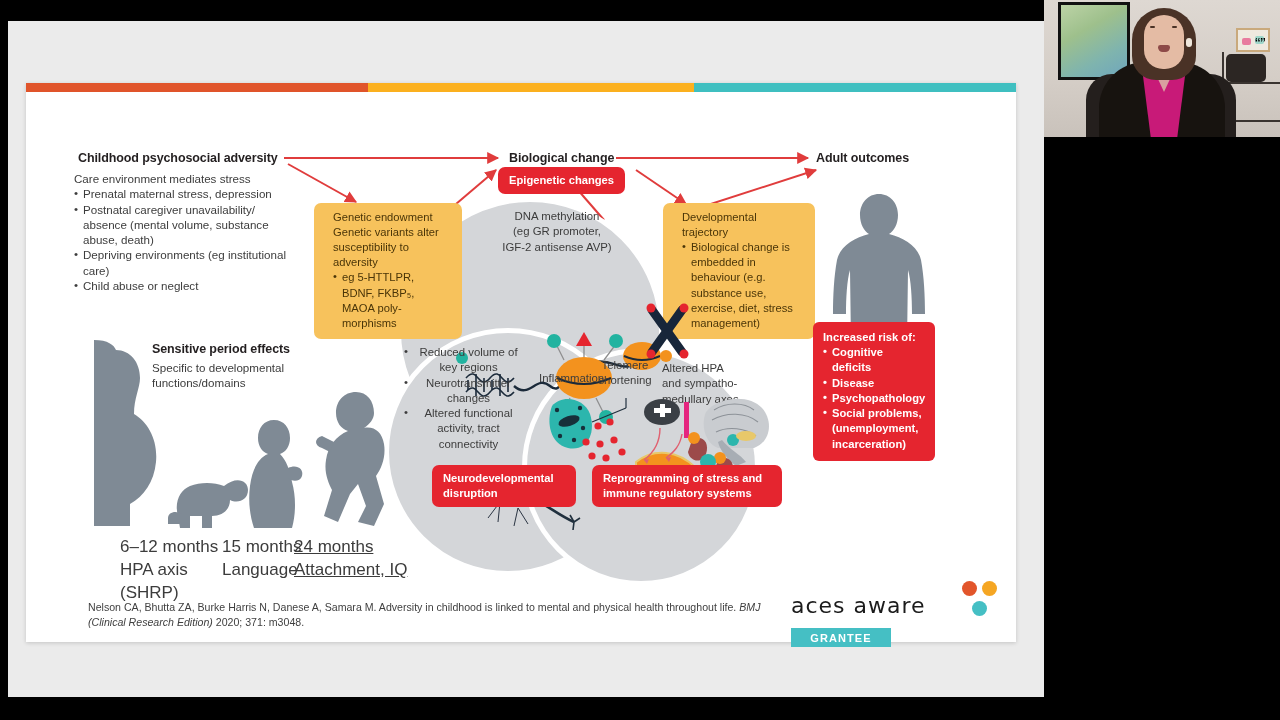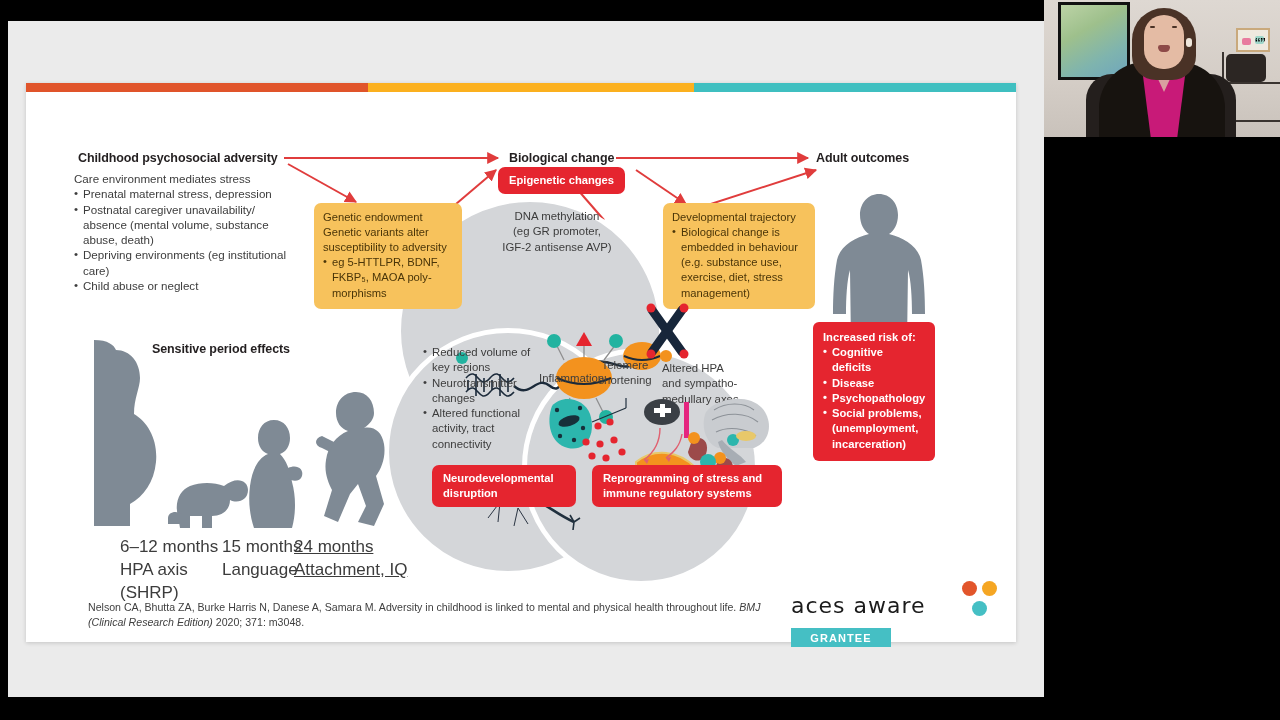--- a/index.html
+++ b/index.html
@@ -20,21 +20,21 @@
 
   .fig{position:absolute;left:0;top:9px;width:990px;height:550px;}
 
   
   .hdr{position:absolute;font-weight:bold;font-size:12.5px;color:#231f20;letter-spacing:-.1px;white-space:nowrap;}
   .body{font-size:11.6px;color:#3c3c3c;line-height:1.32;}
   .bul{position:relative;padding-left:9px;}
   .bul:before{content:"\2022";position:absolute;left:0;top:-1px;}
 
   
-  .ocard{position:absolute;background:#f7c25c;border-radius:7px;padding:7px 9px 8px;
+  .ocard{position:absolute;background:#f7c25c;border-radius:7px;padding:7px 19px 8px;
          font-size:11.2px;color:#4a3508;line-height:1.35;box-sizing:border-box;}
   
   .rpill{position:absolute;background:#e5252f;border-radius:7px;color:#fff;font-weight:bold;
          font-size:11.2px;line-height:1.32;padding:6px 11px;box-sizing:border-box;}
   .rbox{position:absolute;background:#e5252f;border-radius:6px;color:#fff;font-weight:bold;
         font-size:11.2px;line-height:1.36;padding:8px 10px 9px;box-sizing:border-box;}
 
   
   .circ{position:absolute;border-radius:50%;background:#d4d6d9;border:5px solid #fff;box-sizing:border-box;}
 
@@ -204,21 +204,21 @@
           </g>
           <circle cx="207" cy="8" r="4.5" fill="#e5252f"></circle>
           <circle cx="240" cy="8" r="4.5" fill="#e5252f"></circle>
           <circle cx="207" cy="54" r="4.5" fill="#e5252f"></circle>
           <circle cx="240" cy="54" r="4.5" fill="#e5252f"></circle>
         </svg>
 
         <div class="ctext c" style="left:556px;top:266px;width:86px;white-space:pre-line;">Telomere
 shortening</div>
 
-        <div class="ctext" style="left:397px;top:253px;width:120px;">
+        <div class="ctext" style="left:378px;top:253px;width:120px;text-align:center;">
           <div class="bul">Reduced volume of key regions</div>
           <div class="bul">Neurotransmitter changes</div>
           <div class="bul">Altered functional activity, tract connectivity</div>
         </div>
 
         <svg style="position:absolute;left:452px;top:370px;" width="110" height="90">
           <g stroke="#2a3442" stroke-width="1" fill="none">
             <path d="M30,18 L20,6 M30,18 L12,14 M30,18 L16,28 M30,18 L34,4 M46,22 L56,8 M46,22 L62,14"></path>
             <path d="M22,40 L6,44 M22,40 L10,56 M22,40 L20,60 M40,46 L36,64 M40,46 L50,62"></path>
           </g>
@@ -303,20 +303,21 @@
 
         <div class="rbox" style="left:787px;top:230px;width:122px;">
           <div>Increased risk of:</div>
           <div class="bul">Cognitive deficits</div>
           <div class="bul">Disease</div>
           <div class="bul">Psychopathology</div>
           <div class="bul">Social problems, (unemployment, incarceration)</div>
         </div>
 
         <div class="hdr" style="left:126px;top:250px;">Sensitive period effects</div>
+        <div class="body" style="position:absolute;left:126px;top:268px;width:160px;">Specific to developmental functions/domains</div>
 
         <svg style="position:absolute;left:52px;top:244px;" width="92" height="194">
           <path class="sil" d="M16,4 L16,190 L52,190 L52,168 C66,160 76,146 78,126
             C80,104 70,86 56,78 C56,62 62,52 62,42 C62,26 52,14 38,14 C36,9 30,4 16,4 z"></path>
         </svg>
 
         <svg style="position:absolute;left:140px;top:352px;" width="84" height="86">
           <path class="sil" d="M12,72 C8,58 14,46 24,42 C34,38 48,38 58,42 C70,32 82,36 82,46
             C82,56 72,60 64,56 C64,66 56,72 46,72 L46,84 L36,84 L36,72 L24,72 L24,84 L14,84 z"></path>
           <path class="sil" d="M2,74 C2,68 10,66 16,70 L16,80 L2,80 z"></path>

